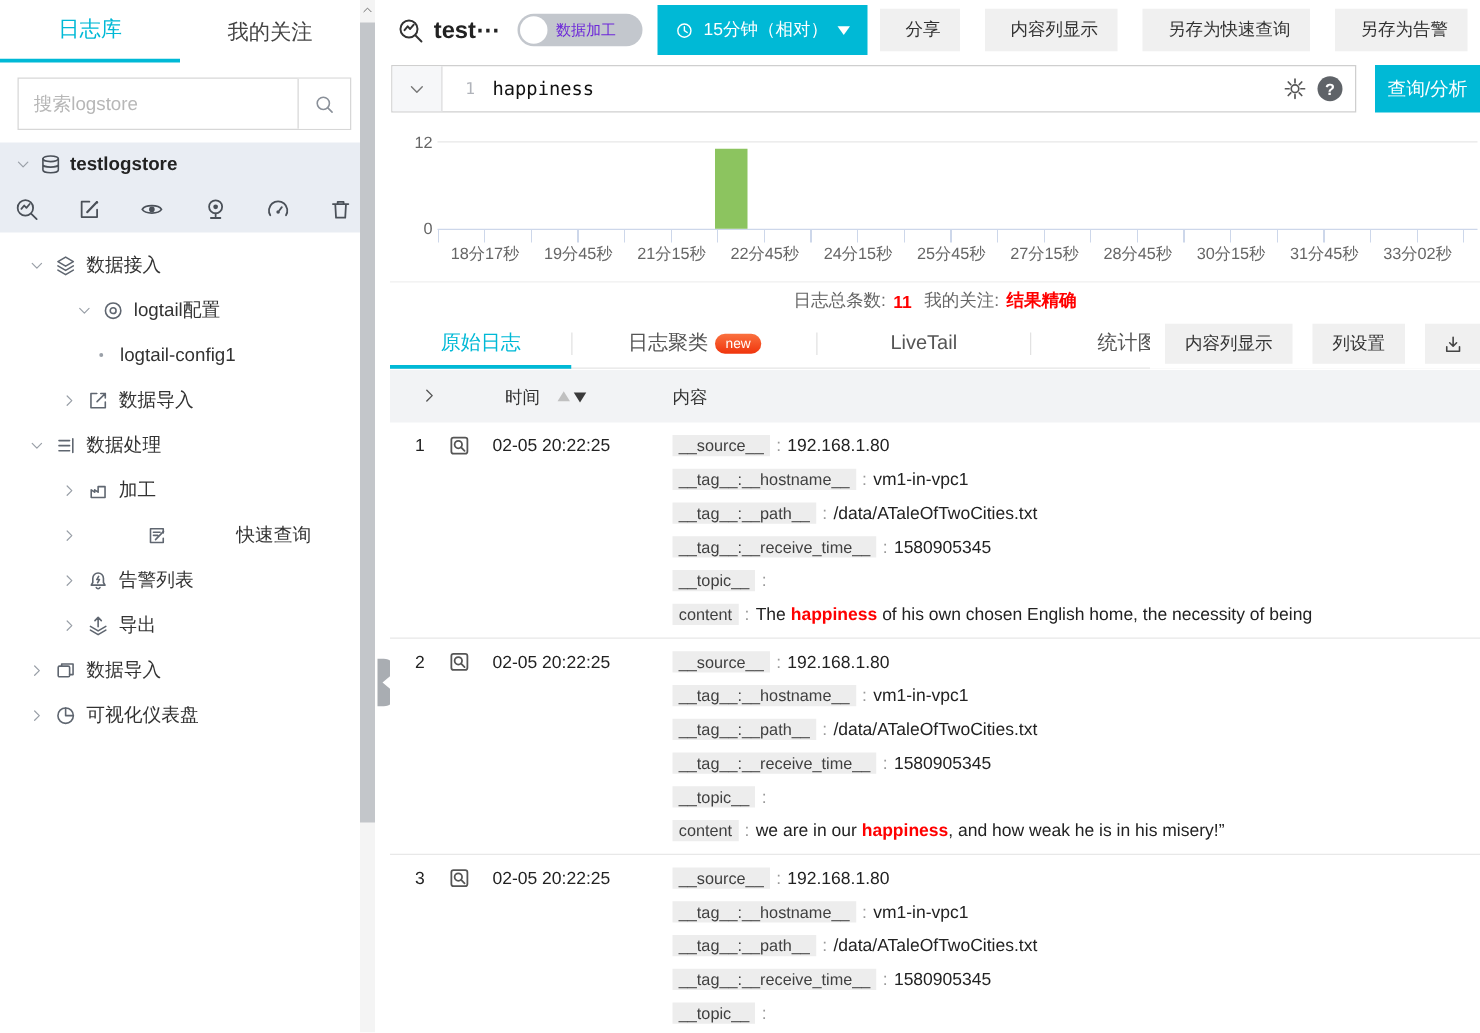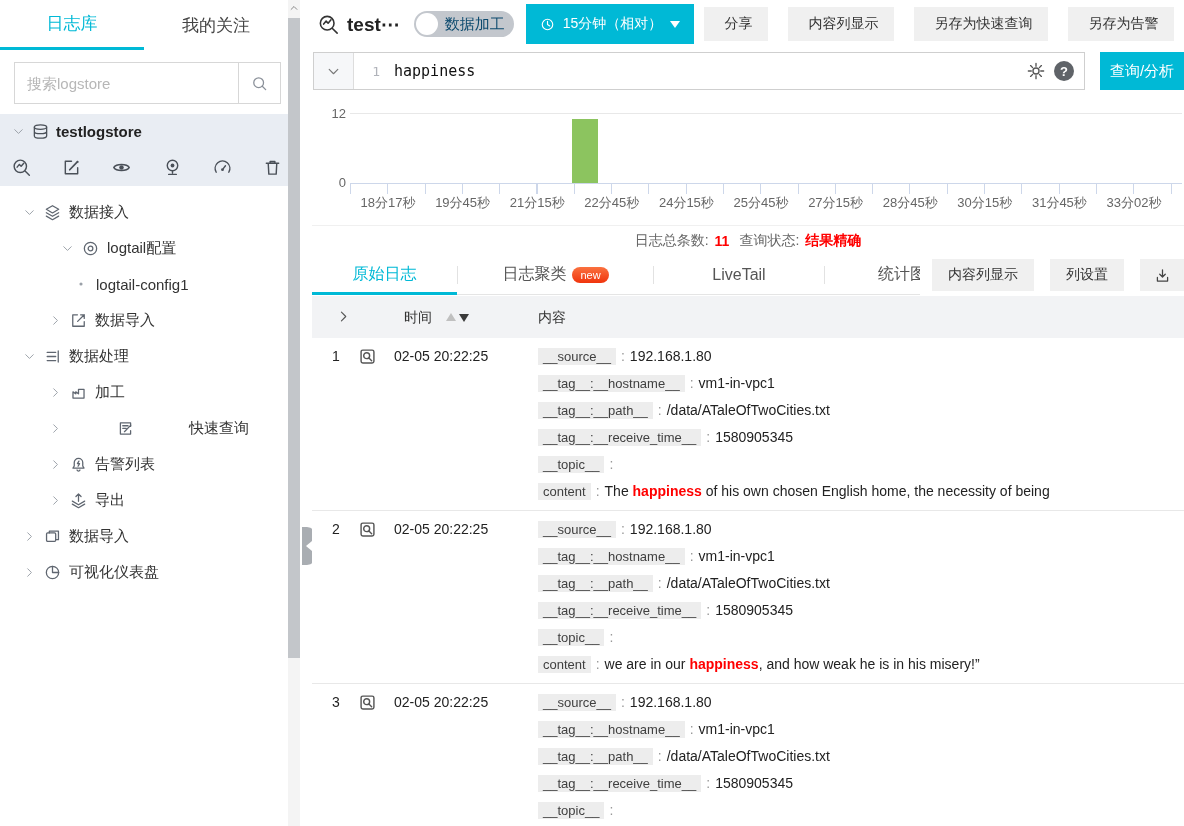--- a/index.html
+++ b/index.html
@@ -36,21 +36,21 @@
   .collapse-handle{position:absolute;left:2px;top:527px;width:14px;height:38px;background:#a9adb2;border-radius:0 9px 9px 0;display:flex;align-items:center;justify-content:center;cursor:pointer;}
   .collapse-handle i{display:block;width:0;height:0;border:5px solid transparent;border-right:6px solid #fff;margin-left:-6px;}
 
   
   .main{position:absolute;left:312px;top:0;width:872px;height:682px;background:#fff;}
   .topbar{position:absolute;left:0;top:0;width:872px;height:48px;display:flex;align-items:center;overflow:hidden;}
   .tb-title{display:flex;align-items:center;gap:8px;margin-left:6px;font-size:19px;font-weight:bold;color:#222;white-space:nowrap;}
   .tb-title .ic{display:flex;color:#333;}
   .toggle{margin-left:14px;width:100px;height:26px;background:#c3c7cd;border-radius:14px;display:flex;align-items:center;cursor:pointer;flex:none;}
   .knob{width:22px;height:22px;border-radius:50%;background:#fff;margin-left:2px;flex:none;}
-  .toggle-label{color:#0c4a6e;font-size:15px;margin-left:7px;white-space:nowrap;}
+  .toggle-label{color:#6d28d9;font-size:12px;margin-left:7px;white-space:nowrap;}
   .time-btn{margin-left:12px;height:40px;background:var(--accent);color:#fff;display:flex;align-items:center;gap:8px;padding:0 14px;font-size:14px;cursor:pointer;border:0;font-family:inherit;flex:none;}
   .time-btn .ic{display:flex;color:#fff;}
   .caret{display:inline-block;width:0;height:0;border:5px solid transparent;border-top:7px solid #fff;margin-top:6px;}
   .gbtn{height:34px;background:#f0f0f0;border:0;font-size:14px;color:#333;padding:0 16px;cursor:pointer;font-family:inherit;white-space:nowrap;flex:none;}
   .topbar .gbtn{margin-left:20px;padding-left:20px;}
   .topbar .gbtn:first-of-type{margin-left:10px;}
 
   .query-row{position:absolute;left:0;top:52px;width:872px;height:38px;}
   .qbox{position:absolute;left:1px;top:0;width:772px;height:38px;border:1px solid #cfcfcf;display:flex;align-items:center;background:#fff;}
   .qcollapse{width:40px;height:100%;background:#f6f7f9;border-right:1px solid #ddd;display:flex;align-items:center;justify-content:center;cursor:pointer;color:#777;}
@@ -416,21 +416,21 @@
         <span class="xlab" style="left: 558.2px;">28分45秒</span>
         <span class="xlab" style="left: 632.8px;">30分15秒</span>
         <span class="xlab" style="left: 707.4px;">31分45秒</span>
         <span class="xlab" style="left: 782px;">33分02秒</span>
         <div class="bar" style="left: 259.8px; width: 26px; top: 24px; height: 64px; background: rgb(140, 196, 95);"></div>
       </div>
 
     <div class="status">
       <span>日志总条数:</span>
       <span class="red">11</span>
-      <span style="margin-left:4px;">查询状态:</span>
+      <span style="margin-left:4px;">我的关注:</span>
       <span class="red">结果精确</span>
     </div>
 
     <div class="rtabs">
         <div class="rtab active" style="width: 145px;">
           <span>原始日志</span>
         </div>
         <span class="vsep"></span>
         <div class="rtab" style="width: 195px;">
           <span>日志聚类</span>

